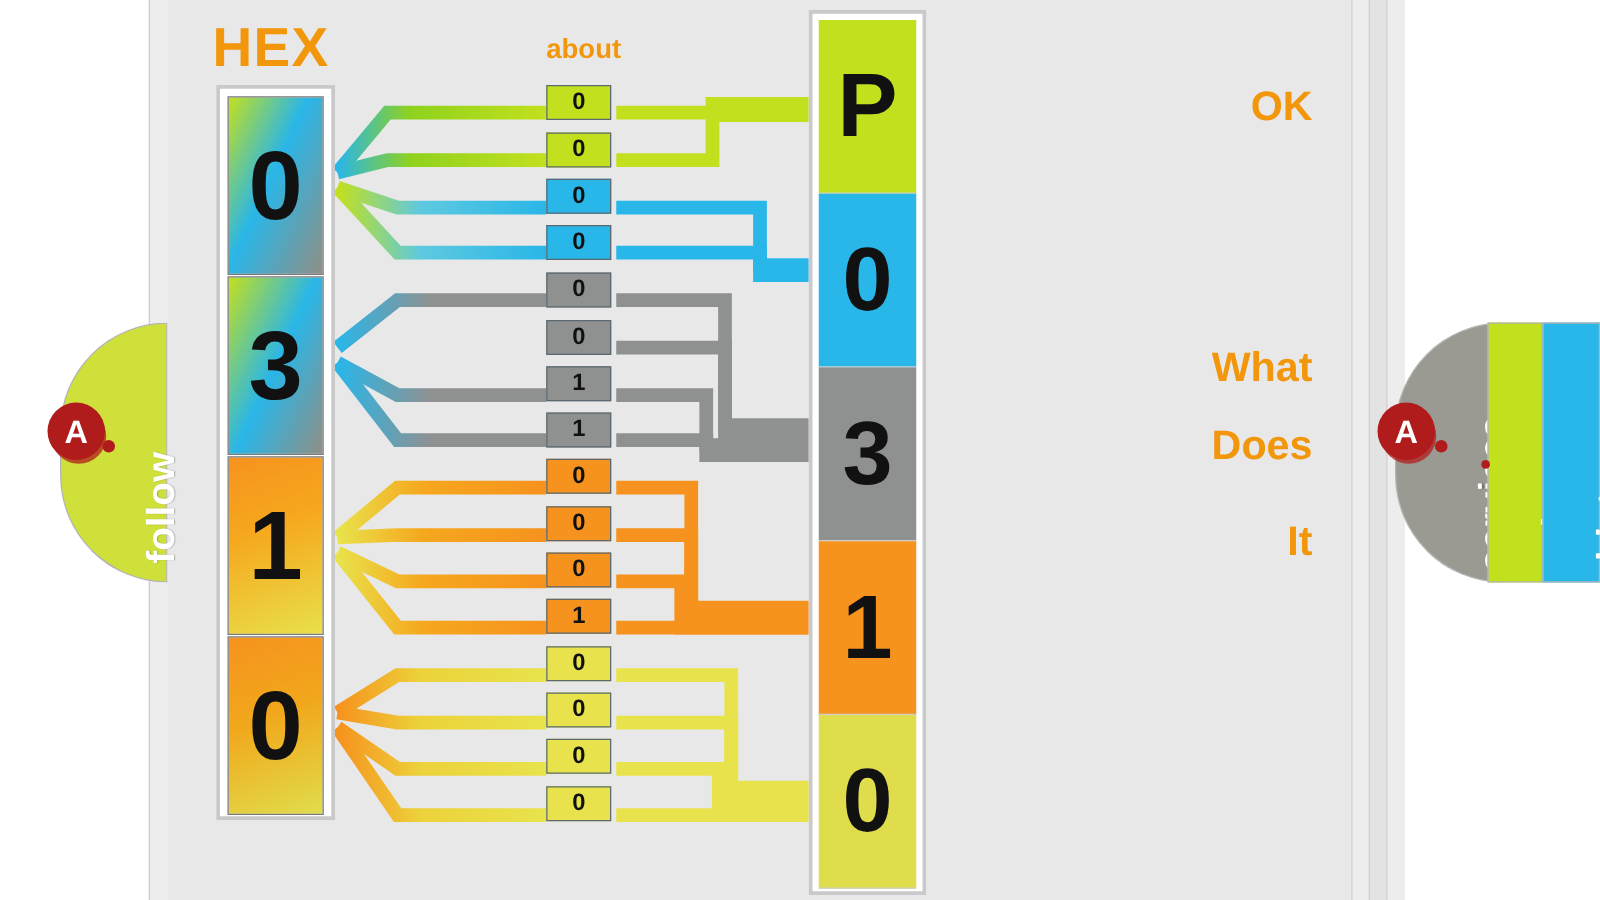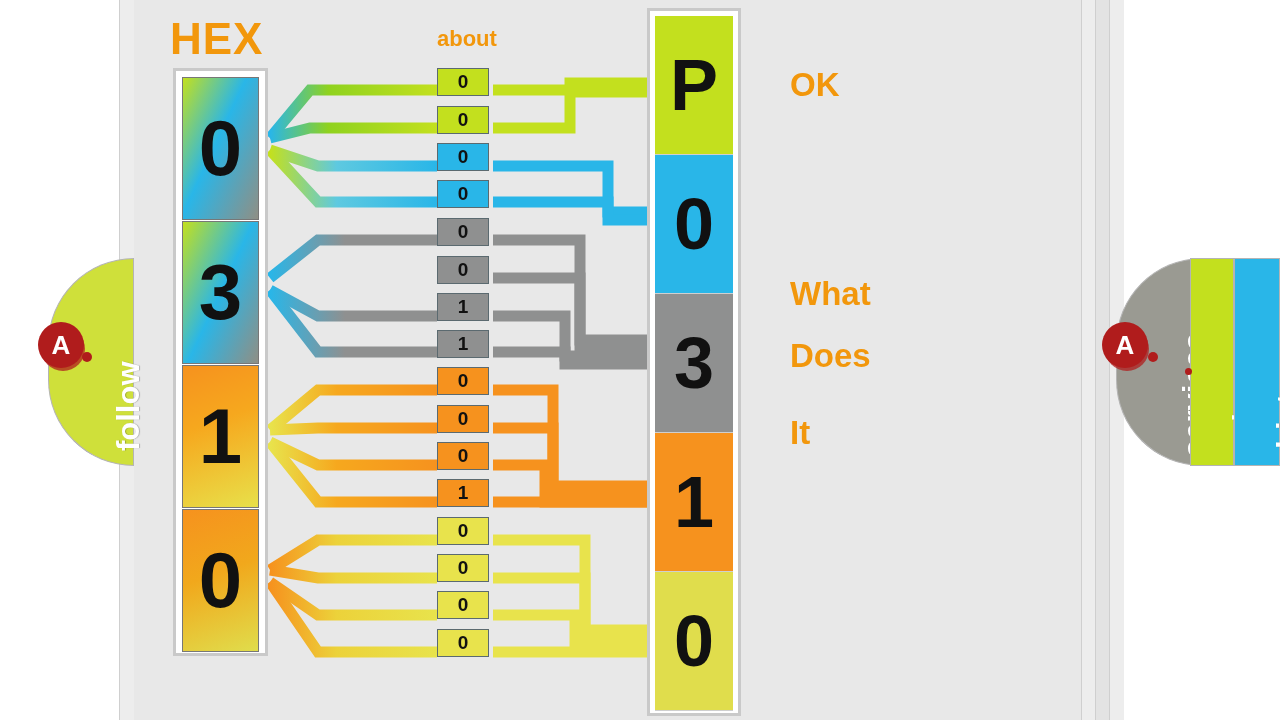--- a/index.html
+++ b/index.html
@@ -137,21 +137,21 @@
   .pc-green { background:#c3e01e; }
   .pc-blue  { background:#29b6e8; }
   .pc-gray  { background:#8f9090; }
   .pc-orange{ background:#f6921e; }
   .pc-yellow{ background:#e0dd4c; }
 
   
   .rtext {
     position: absolute;
     width: 260px;
-    text-align: left;
+    text-align: right;
     left: 790px;
     font-size: 33px;
     font-weight: bold;
     color: #f2970c;
   }
   #t-ok   { top: 66px; }
   #t-but  { top: 206px; }
   #t-what { top: 275px; }
   #t-does { top: 337px; }
   #t-it   { top: 414px; }

